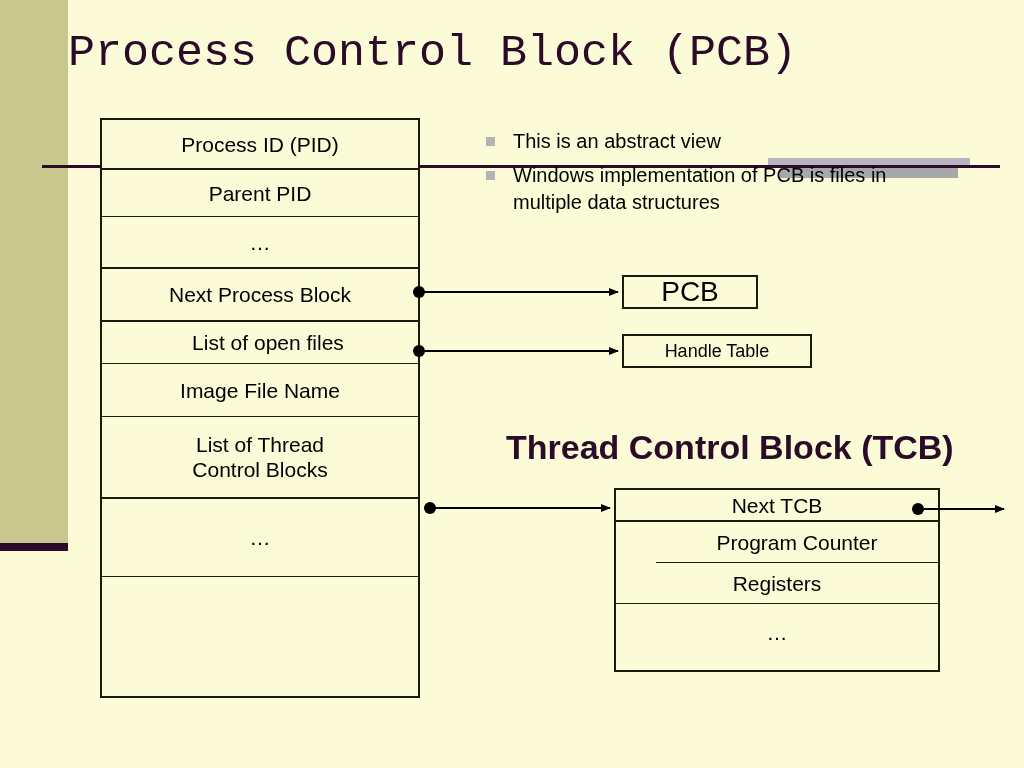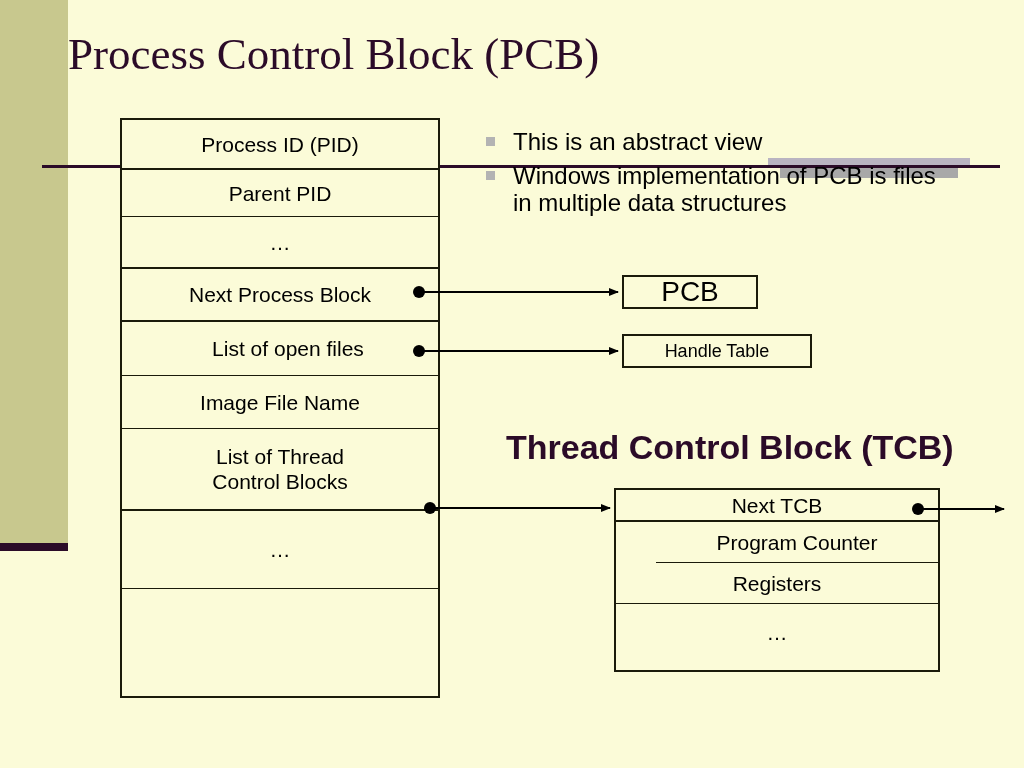--- a/index.html
+++ b/index.html
@@ -33,21 +33,21 @@
     height: 8px;
     background: #2b0b28;
   }
 
   
   .slide-title {
     position: absolute;
     left: 68px;
     top: 26px;
     width: 900px;
-    font-family: Liberation Serif, serif;
+    font-family: Liberation Mono, monospace;
     font-size: 45px;
     line-height: 56px;
     color: #2b0b28;
     white-space: nowrap;
   }
 
   
   .rule-shadow {
     position: absolute;
     left: 768px;
@@ -99,30 +99,30 @@
     font-size: 21px;
     line-height: 25px;
     position: relative;
   }
   .rowlist .row:last-child { border-bottom: none; }
   .rowlist .row.thin { border-bottom-width: 1px; }
   .rowlist .row .label { white-space: pre-line; }
 
   
   #pcb-table {
-    left: 120px;
+    left: 100px;
     top: 118px;
     width: 320px;
     height: 580px;
   }
   #pcb-table .row.r0 { height: 50px; }   
   #pcb-table .row.r1 { height: 47px; }   
   #pcb-table .row.r2 { height: 52px; }   
   #pcb-table .row.r3 { height: 53px; }   
-  #pcb-table .row.r4 { height: 54px; padding-left: 16px; }   
+  #pcb-table .row.r4 { height: 42px; padding-left: 16px; }   
   #pcb-table .row.r5 { height: 53px; text-align: center; }   
   #pcb-table .row.r6 { height: 82px; }   
   #pcb-table .row.r7 { height: 78px; }   
   #pcb-table .row.r8 { height: 105px; }  
 
   
   #tcb-table {
     left: 614px;
     top: 488px;
     width: 326px;
@@ -170,21 +170,21 @@
   }
   .bullet-marker {
     width: 9px;
     height: 9px;
     background: #b3b3b3;
     margin-top: 9px;
     margin-right: 18px;
     flex: 0 0 auto;
   }
   .bullet-text {
-    font-size: 24px;
+    font-size: 20px;
     line-height: 27px;
     color: #000000;
   }
 
   
   .connector {
     position: absolute;
     left: 0; top: 0;
     width: 1024px; height: 768px;
     pointer-events: none;

